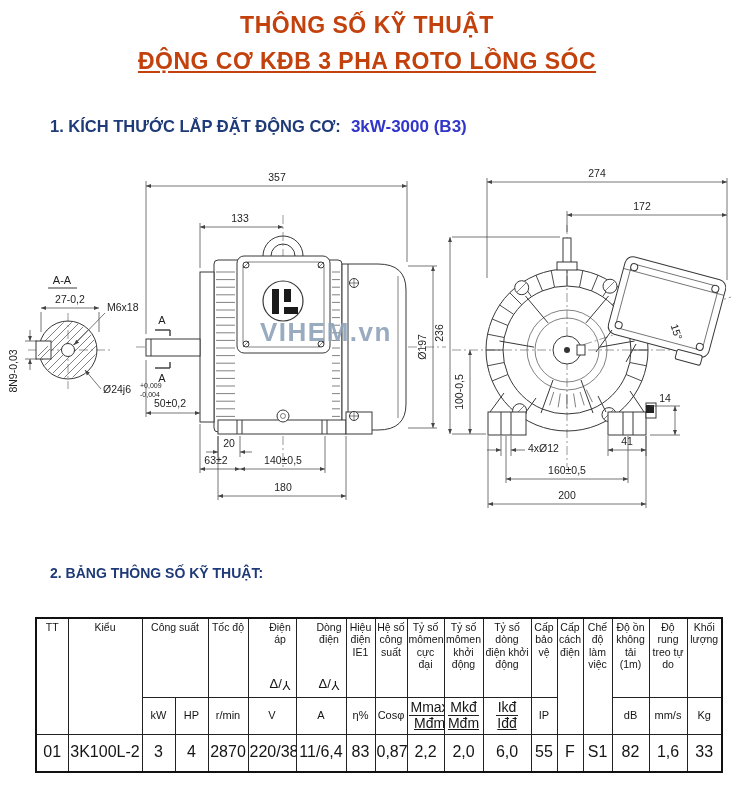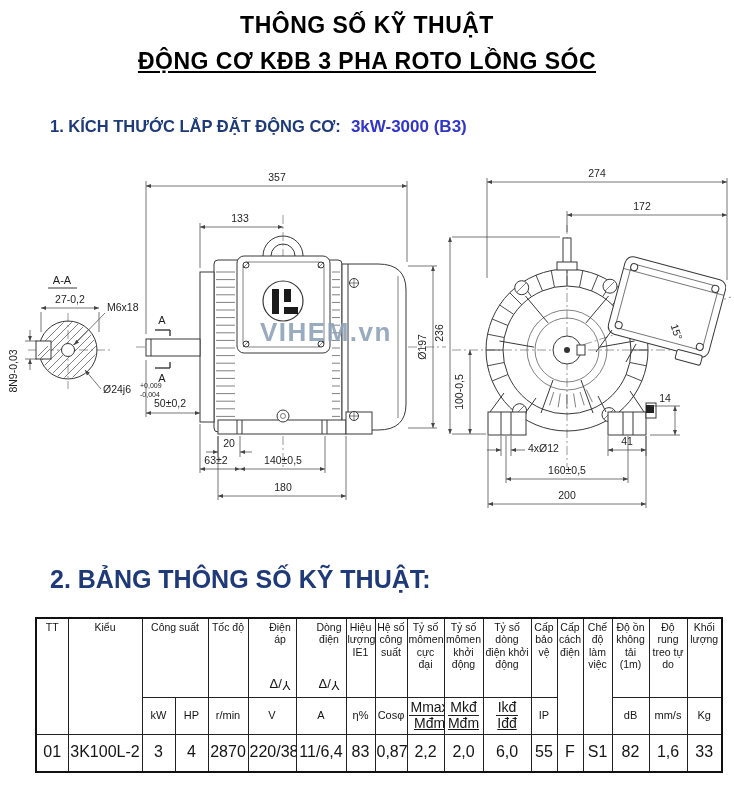--- a/index.html
+++ b/index.html
@@ -1,24 +1,24 @@
 <!DOCTYPE html>
 <html><head>
 <meta charset="utf-8">
 <style>
   html,body{margin:0;padding:0;background:#fff;}
   .page{position:relative;width:734px;height:790px;background:#ffffff;overflow:hidden;
         font-family:"Liberation Sans", sans-serif;}
   .title{position:absolute;left:0;right:0;text-align:center;font-weight:bold;
-         font-size:23px;color:#000000;letter-spacing:.5px;}
+         font-size:23px;color:#c2410c;letter-spacing:.5px;}
   .t1{top:12px;}
   .t2{top:48px;text-decoration:underline;}
   .secline{position:absolute;left:14px;font-weight:bold;font-size:16.5px;color:#1e3a78;margin-left:36px;}
   .sec1{top:117px;}
-  .sec2{top:565px;font-size:25px;}
+  .sec2{top:565px;font-size:14px;}
   .spec{color:#3136c8;font-size:17px;margin-left:10px;}
   svg text{font-family:"Liberation Sans", sans-serif;}
   .dt{font-size:10.5px;fill:#1e1e1e;}
   .lbl{font-size:11px;fill:#1e1e1e;}
   .ol{stroke:#383838;stroke-width:1;fill:none;}
   .olw{stroke:#383838;stroke-width:1;fill:#fff;}
   .thin{stroke:#4a4a4a;stroke-width:.7;fill:none;}
   .dim{stroke:#4a4a4a;stroke-width:.75;fill:none;}
   .cl{stroke:#555;stroke-width:.6;fill:none;stroke-dasharray:9 3 2 3;}
   .wm{font-size:26px;font-weight:bold;fill:#8ea2b8;opacity:.9;letter-spacing:1.5px;}
@@ -417,21 +417,21 @@
           <div>Điện áp</div>
           <div class="sym"><span>Δ/</span><span class="flip">Y</span></div>
         </div>
       </td>
       <td>
         <div class="hcell">
           <div>Dòng điện</div>
           <div class="sym"><span>Δ/</span><span class="flip">Y</span></div>
         </div>
       </td>
-      <td>Hiệu lượng IE1</td>
+      <td>Hiệu điện IE1</td>
       <td>Hệ số công suất</td>
       <td>Tỷ số mômen cực đại</td>
       <td>Tỷ số mômen khởi động</td>
       <td>Tỷ số dòng điện khởi động</td>
       <td>Cấp bảo vệ</td>
       <td rowspan="2">Cấp cách điện</td>
       <td rowspan="2">Chế độ làm việc</td>
       <td>Độ ồn không tải (1m)</td>
       <td>Độ rung treo tự do</td>
       <td>Khối lượng</td>

